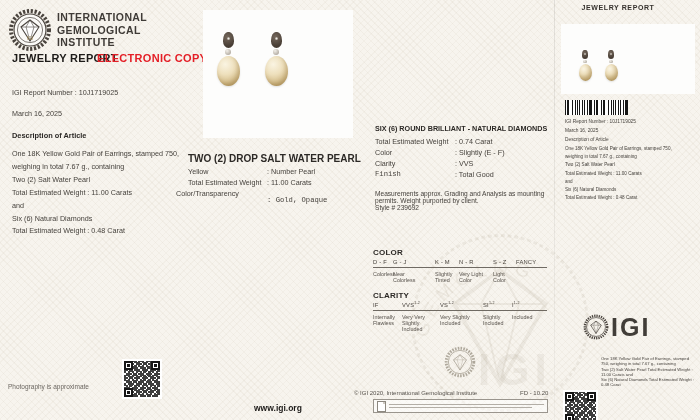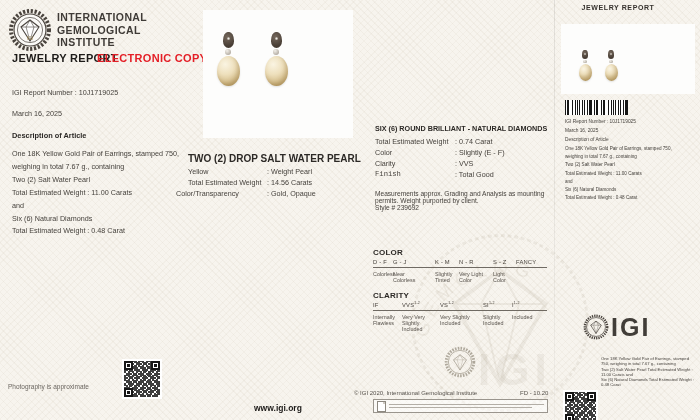--- a/index.html
+++ b/index.html
@@ -137,25 +137,25 @@
     </div>
     <div class="abs" style="left:61px;top:22px;width:24px;">
       <div class="e-stud"></div>
       <div class="e-link"></div>
       <div class="e-pearl"></div>
     </div>
   </div>
 
   <div class="abs pearl-heading nowrap">TWO (2) DROP SALT WATER PEARL</div>
   <div class="abs spec-label nowrap" style="left:188px;top:167px;">Yellow</div>
-  <div class="abs spec-value nowrap" style="left:267px;top:167px;">: Weight Pearl</div>
+  <div class="abs spec-value nowrap" style="left:267px;top:167px;">: Number Pearl</div>
   <div class="abs spec-label nowrap" style="left:188px;top:178px;">Total Estimated Weight</div>
-  <div class="abs spec-value nowrap" style="left:267px;top:178px;">: 14.56 Carats</div>
+  <div class="abs spec-value nowrap" style="left:267px;top:178px;">: 11.00 Carats</div>
   <div class="abs spec-label nowrap" style="left:176px;top:189px;">Color/Transparency</div>
-  <div class="abs spec-value nowrap" style="left:267px;top:189px;">: Gold, Opaque</div>
+  <div class="abs spec-value nowrap" style="left:267px;top:196px;font-family:Liberation Mono, monospace;">: Gold, Opaque</div>
 
   <div class="abs dia-heading nowrap">SIX (6) ROUND BRILLIANT - NATURAL DIAMONDS</div>
   <div class="abs spec-label nowrap" style="left:375px;top:137px;">Total Estimated Weight</div>
   <div class="abs spec-value nowrap" style="left:455px;top:137px;">: 0.74 Carat</div>
   <div class="abs spec-label nowrap" style="left:375px;top:148px;">Color</div>
   <div class="abs spec-value nowrap" style="left:455px;top:148px;">: Slightly (E - F)</div>
   <div class="abs spec-label nowrap" style="left:375px;top:159px;">Clarity</div>
   <div class="abs spec-value nowrap" style="left:455px;top:159px;">: VVS</div>
   <div class="abs spec-label nowrap" style="left:375px;top:170px;font-family:Liberation Mono, monospace;">Finish</div>
   <div class="abs spec-value nowrap" style="left:455px;top:170px;">: Total Good</div>

